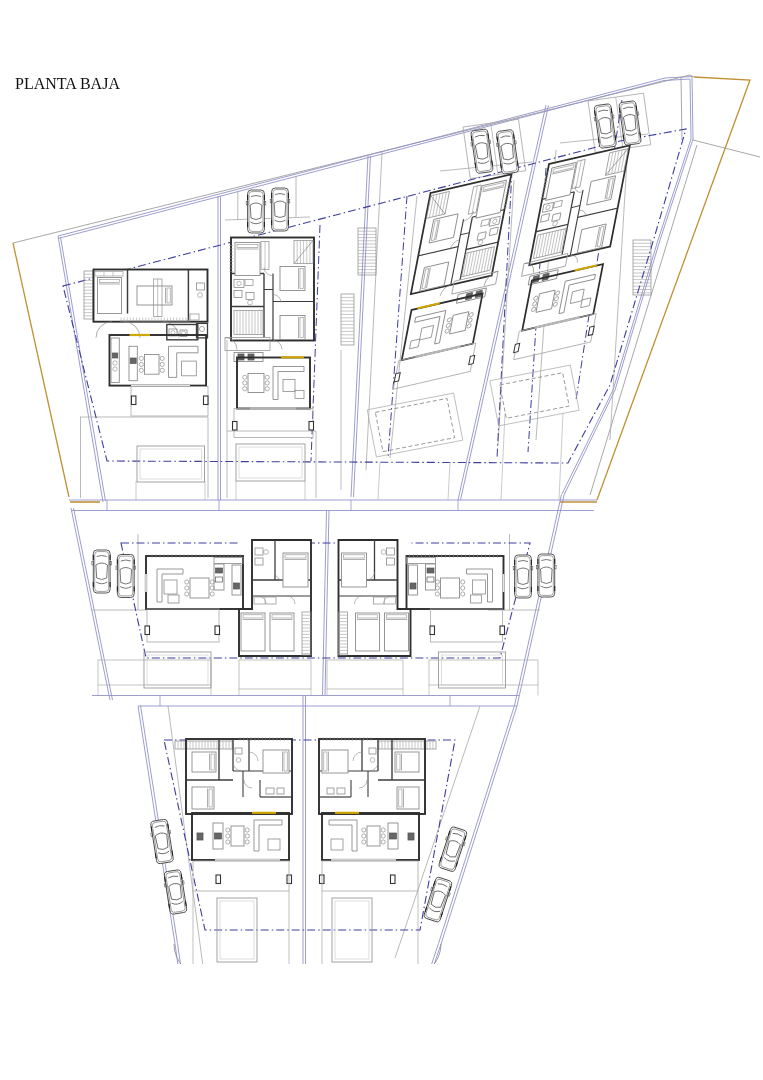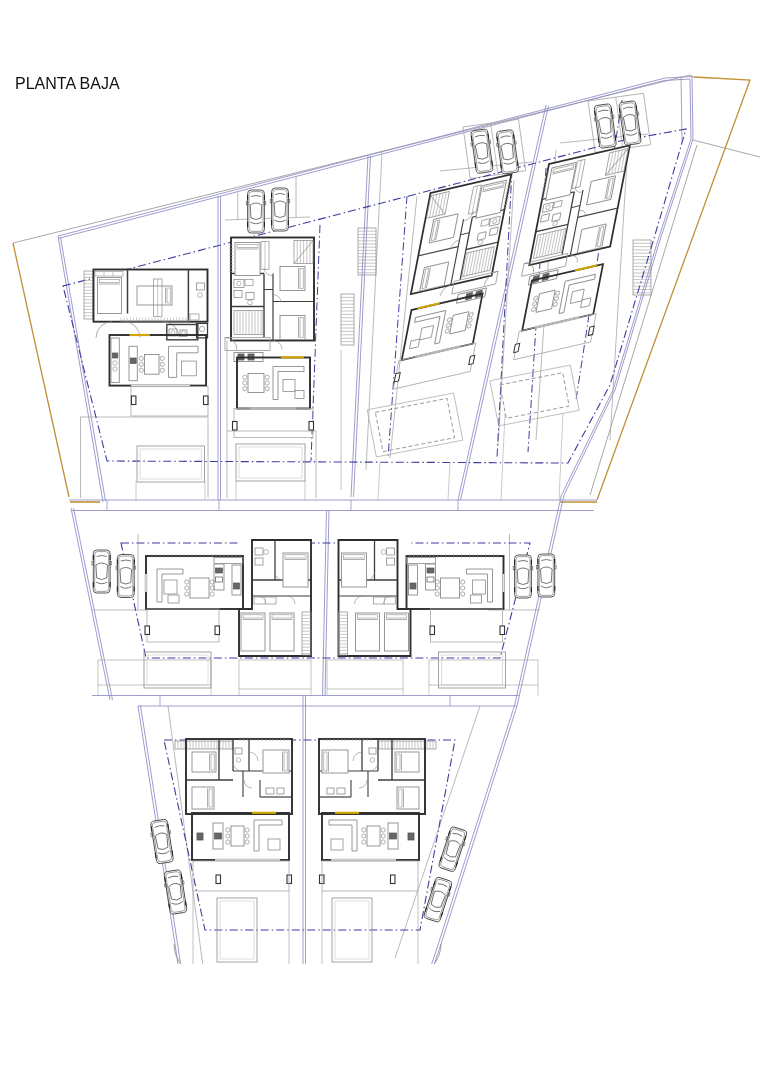--- a/index.html
+++ b/index.html
@@ -1,14 +1,14 @@
 <!DOCTYPE html>
 <html><head>
 <meta charset="utf-8">
-<style>html,body{margin:0;padding:0;background:#fff}#page{width:763px;height:964px;position:relative;font-family:Liberation Sans, sans-serif}</style>
+<style>html,body{margin:0;padding:0;background:#fff}#page{width:763px;height:964px;position:relative;font-family:Liberation Serif, serif}</style>
 </head>
 <body>
 <div id="page">
 <svg width="763" height="1080" viewBox="0 0 763 1080">
 <defs>
 
 <g id="car">
 <rect x="0.6" y="1" width="16.8" height="43" rx="3.6" fill="#fff" stroke="#444" stroke-width="0.9"></rect>
 <rect x="2" y="2.6" width="14" height="39.8" rx="3" fill="none" stroke="#777" stroke-width="0.7"></rect>
 <path d="M4,7.5 Q9,5.5 14,7.5" fill="none" stroke="#555" stroke-width="0.8"></path>

